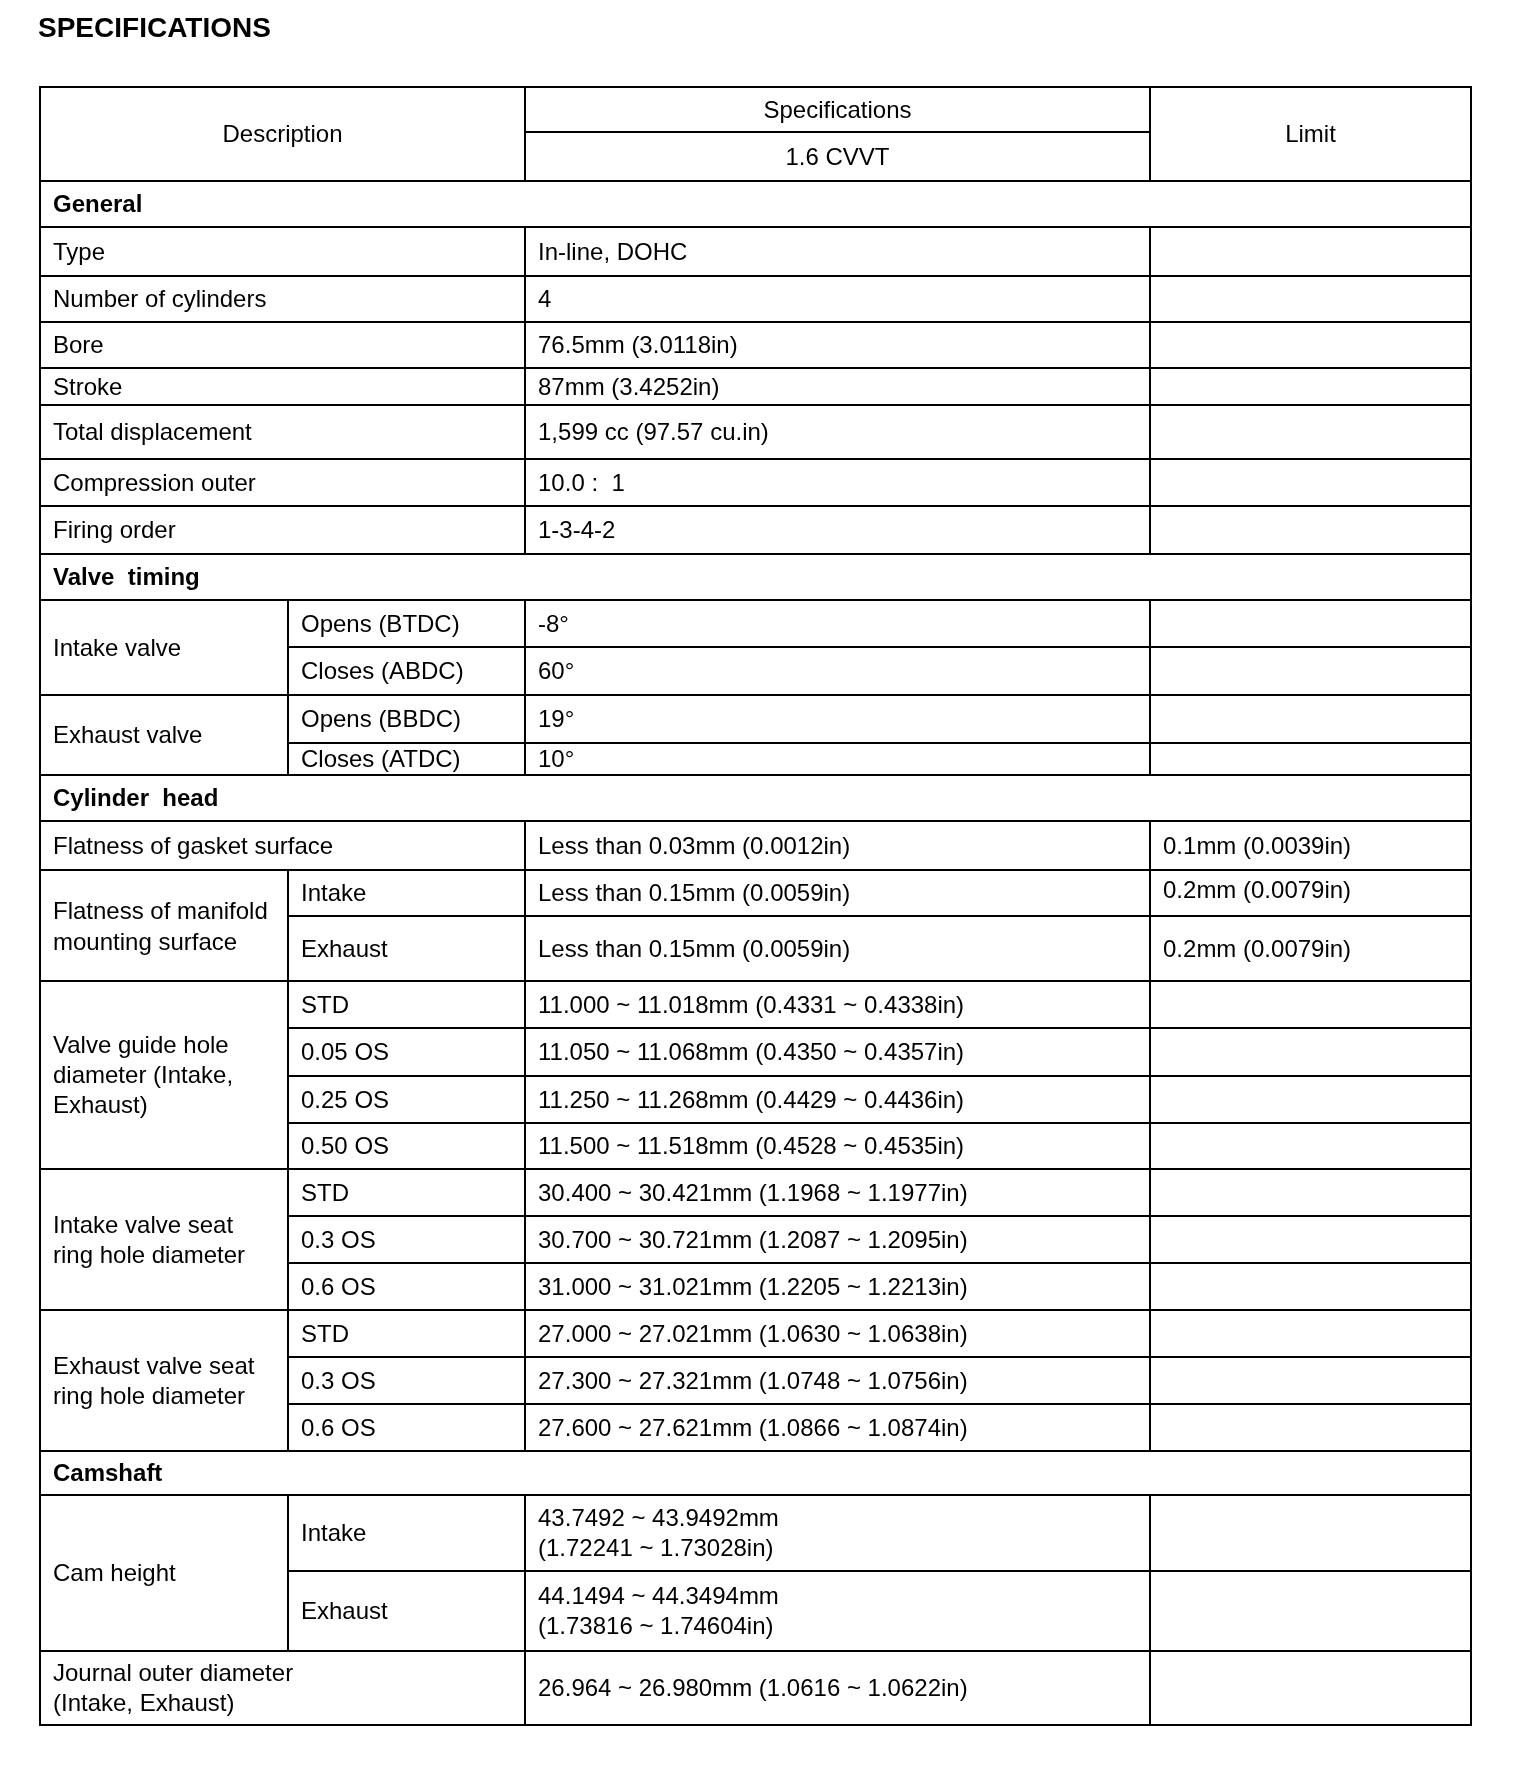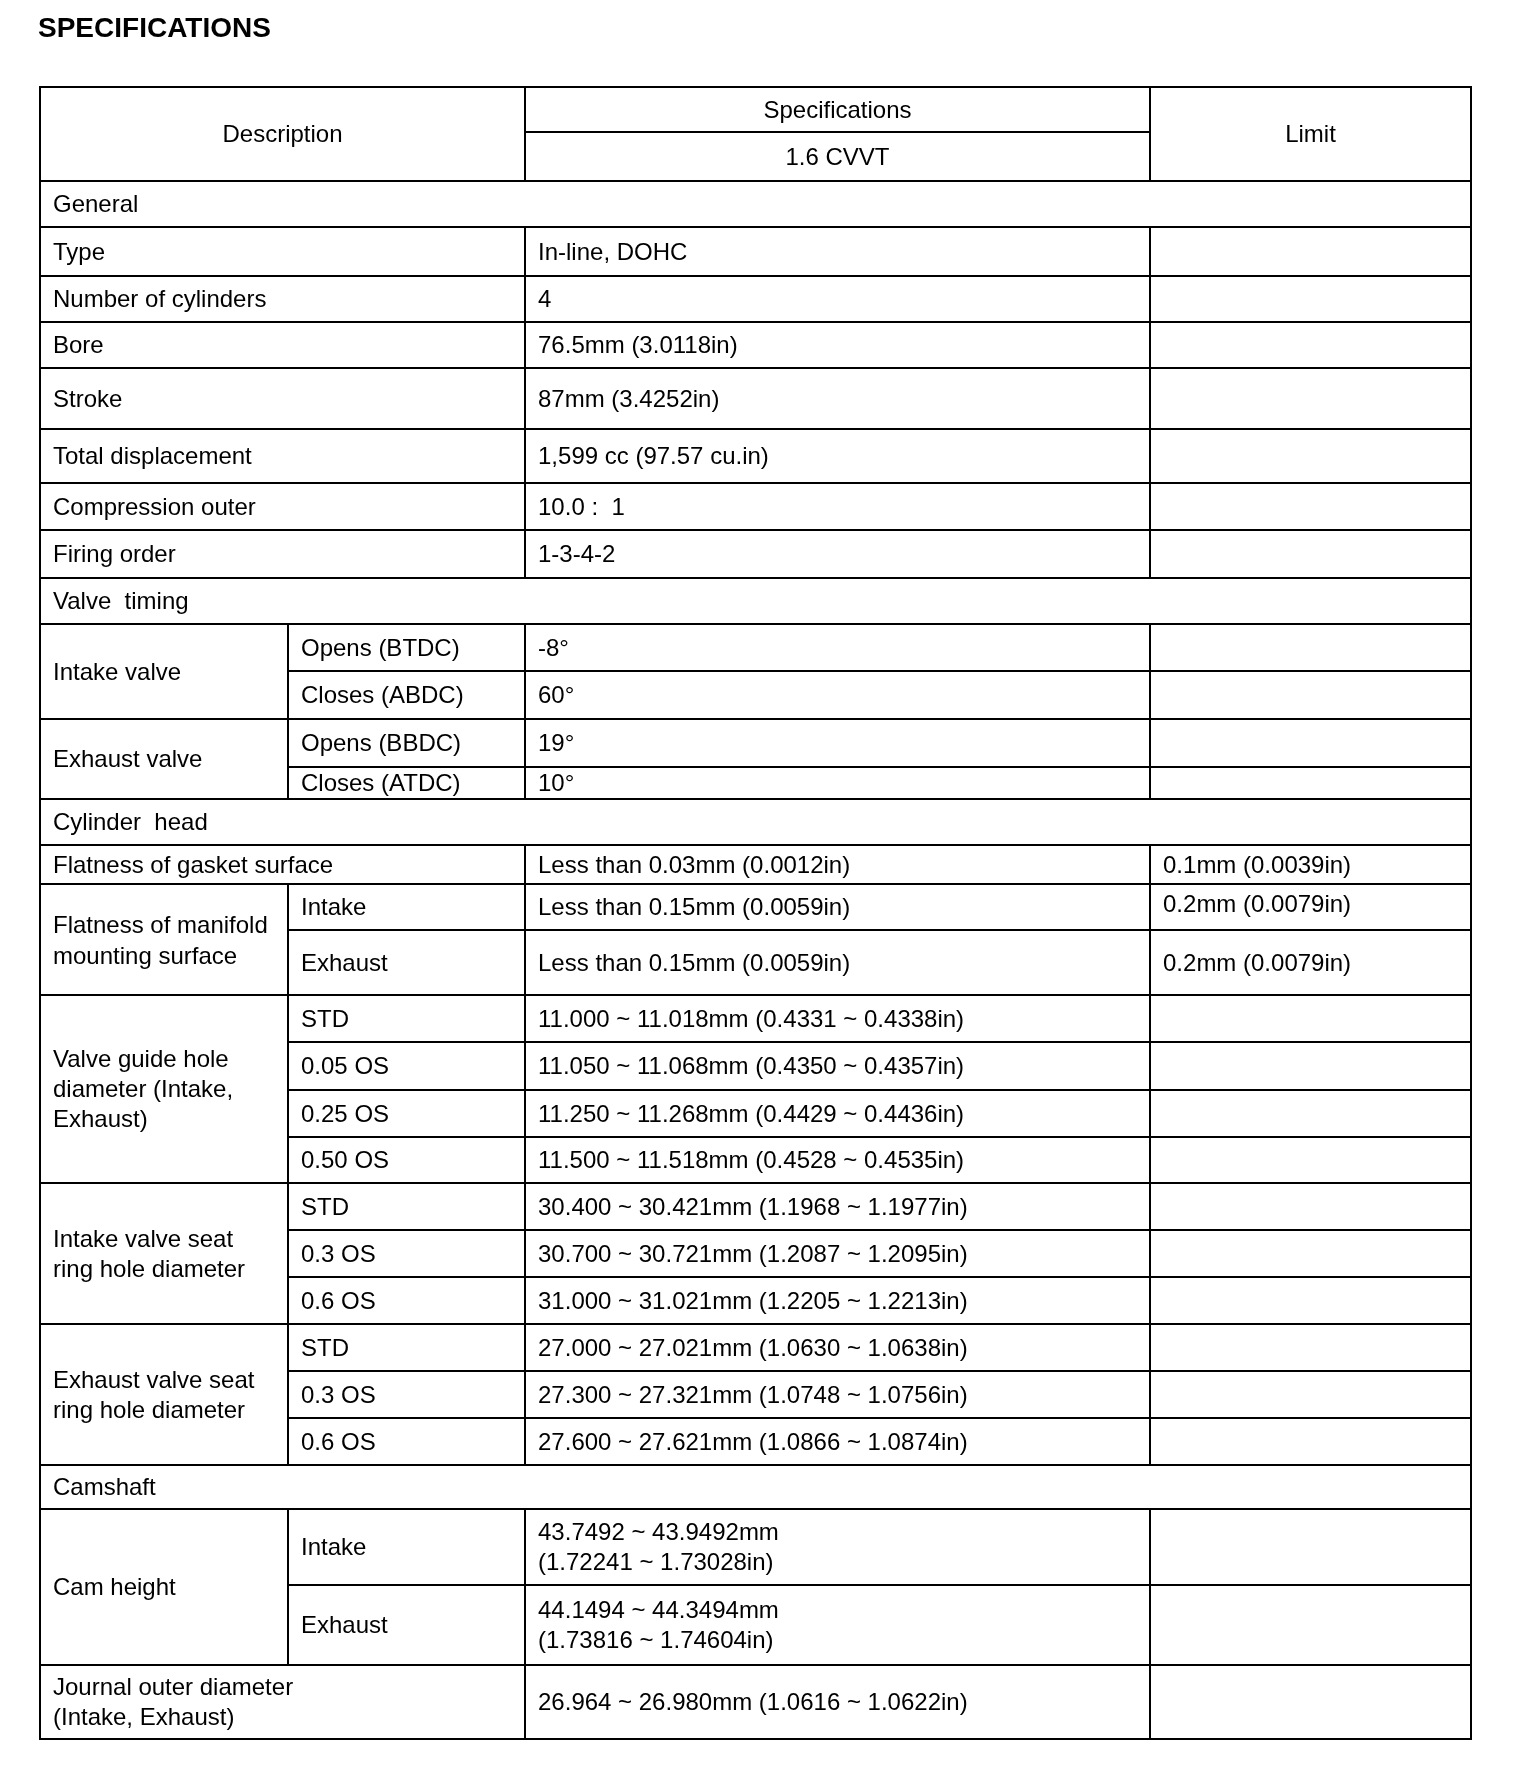--- a/index.html
+++ b/index.html
@@ -2,21 +2,21 @@
 <html><head>
 <meta charset="utf-8">
 <style>
   html, body { margin:0; padding:0; background:#ffffff; }
   body { width:1536px; height:1774px; position:relative; font-family:"Liberation Sans", sans-serif; color:#000; }
   .title { position:absolute; left:38px; top:12px; font-size:28px; font-weight:bold; letter-spacing:0px; }
   table.spec { position:absolute; left:39px; top:74px; border-collapse:collapse; table-layout:fixed; width:1431px;margin-top:12px; }
   table.spec td { border:2px solid #000; font-size:24px; padding:0 12px; vertical-align:middle; line-height:30px; }
   .c1 { width:248px; } .c2 { width:237px; } .c3 { width:625px; } .c4 { width:321px; }
   .hdr { text-align:center; }
-  .sect { font-weight:normal;border-radius:9px; }
+  .sect { font-weight:bold;border-radius:9px; }
 </style>
 </head>
 <body>
 
 <div class="title">SPECIFICATIONS</div>
 
 <table class="spec">
   <colgroup>
       <col class="c1">
       <col class="c2">
@@ -44,21 +44,21 @@
   <tr style="height:46px">
         <td colspan="2">Number of cylinders</td>
         <td>4</td>
         <td></td>
       </tr>
   <tr style="height:46px">
         <td colspan="2">Bore</td>
         <td>76.5mm (3.0118in)</td>
         <td></td>
       </tr>
-  <tr style="height:61px">
+  <tr style="height:37px">
         <td colspan="2">Stroke</td>
         <td>87mm (3.4252in)</td>
         <td></td>
       </tr>
   <tr style="height:54px">
         <td colspan="2">Total displacement</td>
         <td>1,599 cc (97.57 cu.in)</td>
         <td></td>
       </tr>
   <tr style="height:47px">
@@ -94,21 +94,21 @@
   </tr>
   <tr style="height:31px">
     <td>Closes (ATDC)</td>
     <td>10°</td>
     <td></td>
   </tr>
 
   <tr style="height:46px">
         <td colspan="4" class="sect" style="white-space:pre">Cylinder  head</td>
       </tr>
-  <tr style="height:39px">
+  <tr style="height:49px">
     <td colspan="2">Flatness of gasket surface</td>
     <td>Less than 0.03mm (0.0012in)</td>
     <td>0.1mm (0.0039in)</td>
   </tr>
   <tr style="height:46px">
     <td rowspan="2" style="line-height:31px">Flatness  of manifold mounting surface</td>
     <td>Intake</td>
     <td>Less than 0.15mm (0.0059in)</td>
     <td style="vertical-align:top;padding-top:4px">0.2mm (0.0079in)</td>
   </tr>

